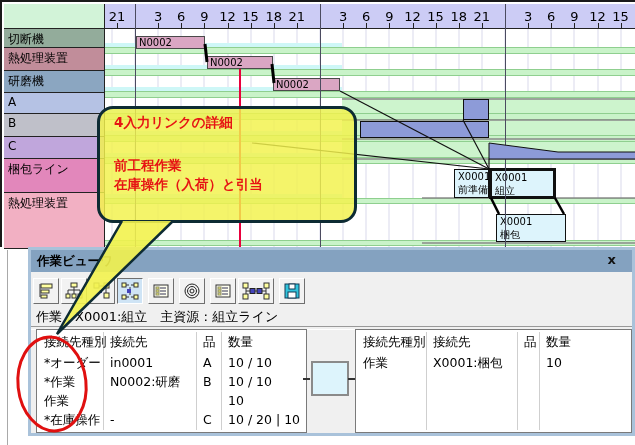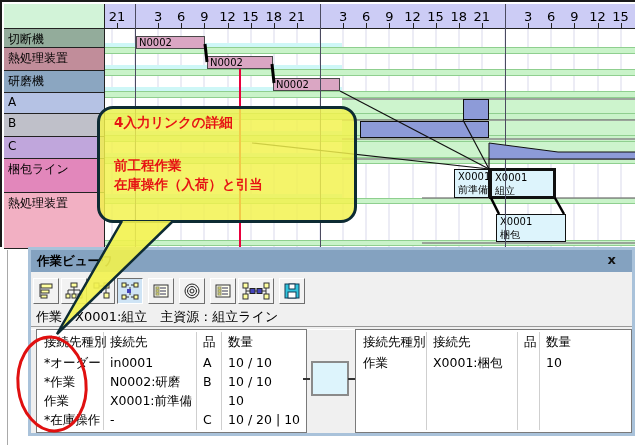--- a/index.html
+++ b/index.html
@@ -297,21 +297,20 @@
       <span class="c4">10 / 10</span>
     </div>
     <div class="trow" style="top:42px">
       <span class="c1">*作業</span>
       <span class="c2">N0002:研磨</span>
       <span class="c3">B</span>
       <span class="c4">10 / 10</span>
     </div>
     <div class="trow" style="top:61px">
       <span class="c1">作業</span>
-      <span class="c2">X0001:前準備</span>
       <span class="c3"></span>
       <span class="c4">10</span>
     </div>
     <div class="trow" style="top:80px">
       <span class="c1">*在庫操作</span>
       <span class="c2">-</span>
       <span class="c3">C</span>
       <span class="c4">10 / 20 | 10</span>
     </div>
   </div>

